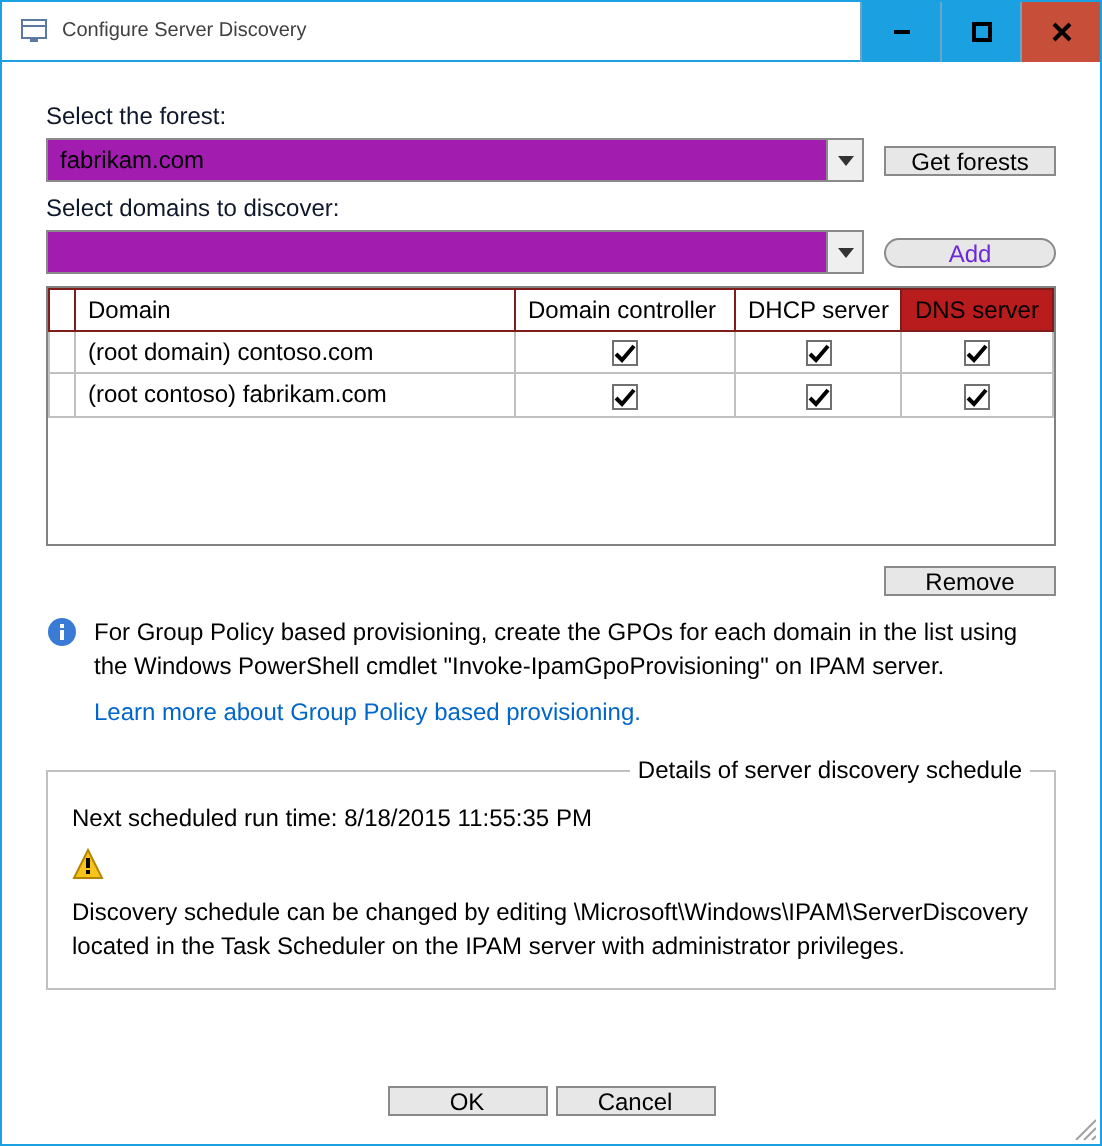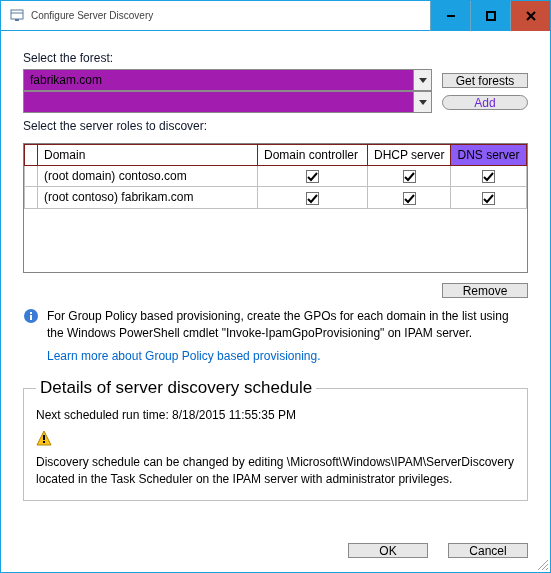--- a/index.html
+++ b/index.html
@@ -109,21 +109,21 @@
     font-size: 12px;
   }
   th {
     background: #fff;
     border: 1px solid #7f1d1d;
     padding: 3px 6px;
     text-align: left;
     font-weight: normal;
     white-space: nowrap;
   }
-  th.selected { background: #8b5cf6; }
+  th.selected { background: #b91c1c; }
   td {
     border: 1px solid #c0c0c0;
     padding: 3px 6px;
     text-align: left;
   }
   td.center { text-align: center; }
   .checkbox {
     width: 13px; height: 13px;
     display: inline-block;
     vertical-align: middle;
@@ -133,27 +133,27 @@
   .info-icon {
     width: 16px; height: 16px; flex-shrink: 0;
   }
   .info-text { flex: 1; line-height: 1.4; }
   .link { color: #0066cc; cursor: pointer; margin-top: 6px; display: inline-block; }
   fieldset {
     border: 1px solid #c0c0c0;
     margin: 14px 0 0 0;
     padding: 10px 12px 12px 12px;
   }
-  legend { font-size: 17px; padding: 0 4px; }
+  legend { font-size: 12px; padding: 0 4px; text-align: right; }
   .warn-row { display: flex; gap: 8px; margin-top: 8px; align-items: flex-start; flex-direction: column; }
   .warn-icon { width: 16px; height: 16px; flex-shrink: 0; }
   .footer {
     display: flex;
-    justify-content: flex-end;
-    gap: 20px;
+    justify-content: center;
+    gap: 4px;
     padding: 10px 22px 14px 22px;
   }
   .footer .btn { min-width: 80px; }
   .resize-grip {
     position: absolute;
     right: 3px; bottom: 3px;
     width: 12px; height: 12px;
   }
 </style>
 </head>
@@ -194,33 +194,33 @@
         <input readonly="" value="fabrikam.com" style="">
         <span class="arrow">
           <svg width="8" height="5">
               <polygon points="0,0 8,0 4,5" fill="#333"></polygon>
             </svg>
         </span>
       </div>
       <button class="btn">Get forests</button>
     </div>
 
+    <div class="label">Select domains to discover:</div>
     <div class="row">
       <div class="combo">
         <input readonly="" value="" style="">
         <span class="arrow">
           <svg width="8" height="5">
               <polygon points="0,0 8,0 4,5" fill="#333"></polygon>
             </svg>
         </span>
       </div>
       <button class="btn disabled">Add</button>
     </div>
 
-    <div class="label">Select the server roles to discover:</div>
     <div class="table-wrap">
       <table>
         <thead>
           <tr>
             <th style="width:8px;border-right:none"></th>
             <th style="width:220px">Domain</th>
             <th style="width:110px">Domain controller</th>
             <th style="width:82px">DHCP server</th>
             <th class="selected">DNS server</th>
           </tr>

